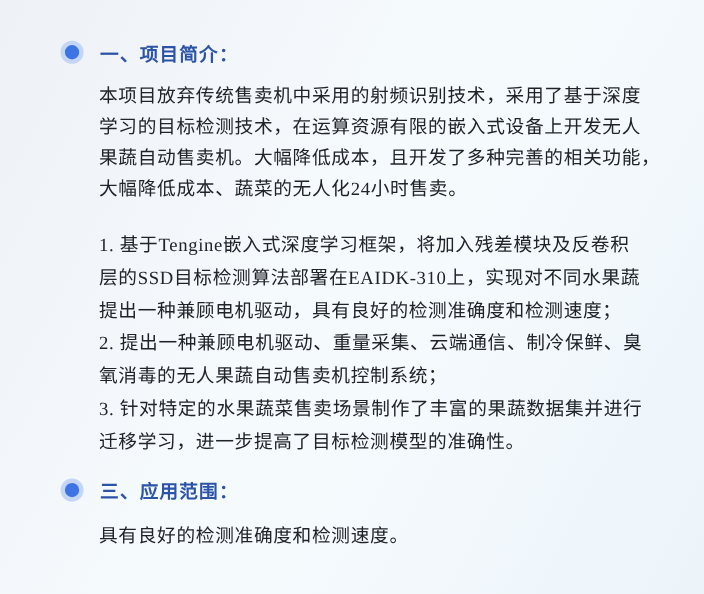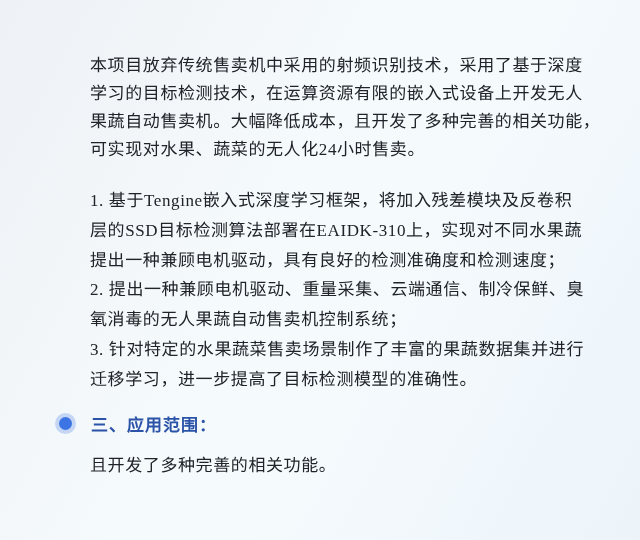--- a/index.html
+++ b/index.html
@@ -66,25 +66,29 @@
   .sec-1 .body { margin-top: 20px; }
   .sec-1 .line { line-height: 29.8px; }
   .sec-1 { margin-bottom: 18px; }
   .sec-2 .body { margin-top: 17px; }
 </style>
 </head>
 <body>
 
 <main class="page" id="sections-root">
   <section class="section sec-0">
+    <div class="heading-row">
+      <span class="bullet"></span>
+      <h2 class="heading">一、项目简介：</h2>
+    </div>
     <div class="body">
         <div class="line">本项目放弃传统售卖机中采用的射频识别技术，采用了基于深度</div>
         <div class="line">学习的目标检测技术，在运算资源有限的嵌入式设备上开发无人</div>
         <div class="line">果蔬自动售卖机。大幅降低成本，且开发了多种完善的相关功能，</div>
-        <div class="line">可实现对水果、蔬菜的无人化24小时售卖。</div>
+        <div class="line">大幅降低成本、蔬菜的无人化24小时售卖。</div>
       </div>
   </section>
 
   <section class="section sec-1">
     <div class="body">
         <div class="line">1. 基于Tengine嵌入式深度学习框架，将加入残差模块及反卷积</div>
         <div class="line">层的SSD目标检测算法部署在EAIDK-310上，实现对不同水果蔬</div>
         <div class="line">提出一种兼顾电机驱动，具有良好的检测准确度和检测速度；</div>
         <div class="line">2. 提出一种兼顾电机驱动、重量采集、云端通信、制冷保鲜、臭</div>
         <div class="line">氧消毒的无人果蔬自动售卖机控制系统；</div>
@@ -92,16 +96,16 @@
         <div class="line">迁移学习，进一步提高了目标检测模型的准确性。</div>
       </div>
   </section>
 
   <section class="section sec-2">
     <div class="heading-row">
       <span class="bullet"></span>
       <h2 class="heading">三、应用范围：</h2>
     </div>
     <div class="body">
-        <div class="line">且开发了多种完善的相关功能。</div>
+        <div class="line">具有良好的检测准确度和检测速度。</div>
       </div>
   </section>
 </main>
 
 </body></html>

